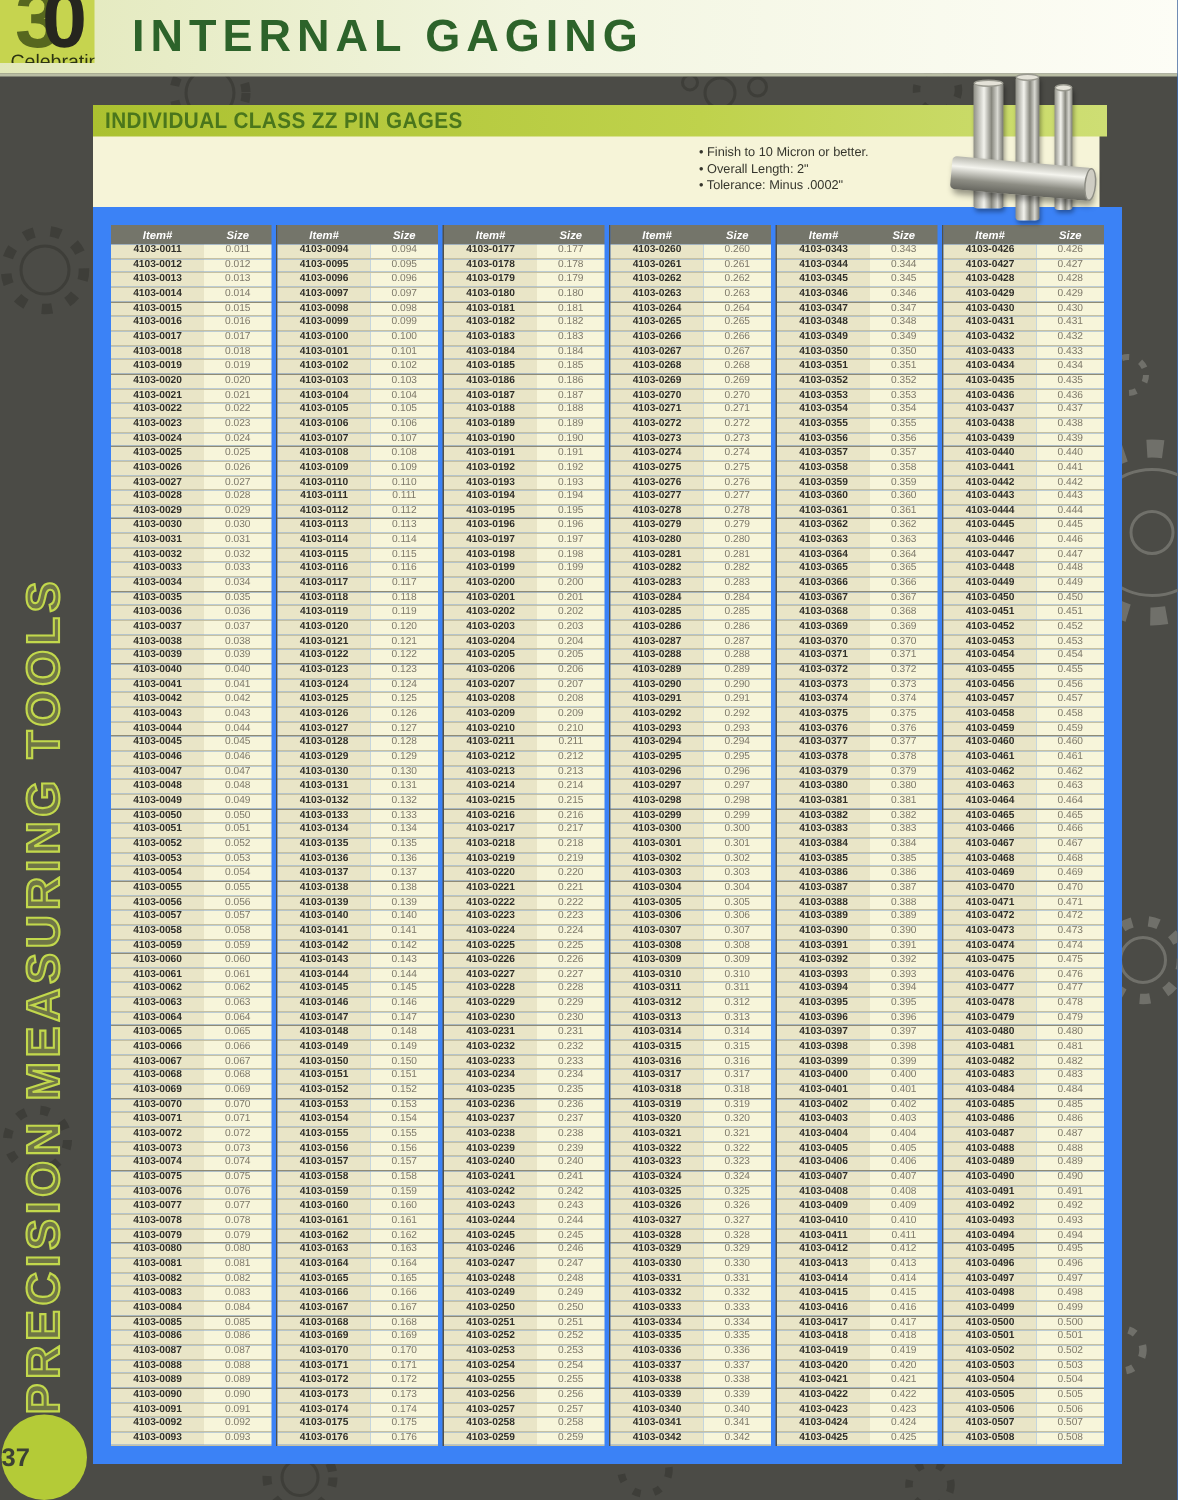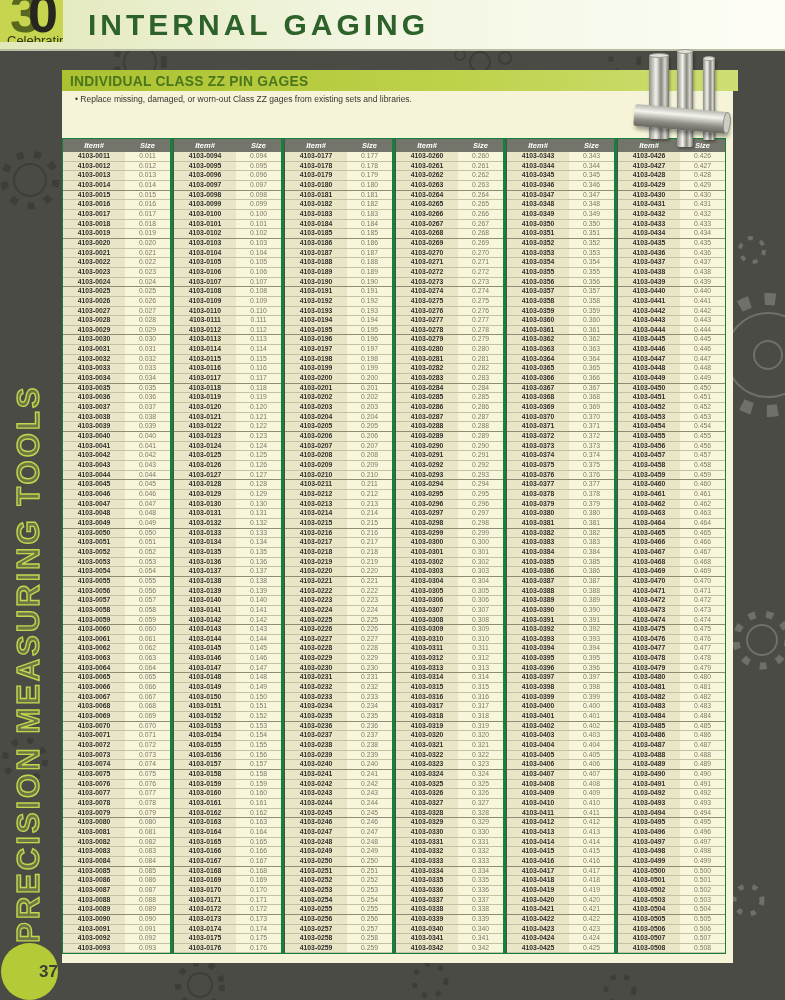--- a/index.html
+++ b/index.html
@@ -32,39 +32,39 @@
   .pin-v{position:absolute;border-radius:3px/2px;
     background:linear-gradient(90deg,#8e8e85,#f3f3ed 35%,#87877e 60%,#d8d8d1 80%,#73736c);
     box-shadow:1px 2px 3px rgba(0,0,0,.35);}
   .pin-v::before{content:"";position:absolute;left:0;top:-2px;width:100%;height:5px;border-radius:50%;
     background:#e4e2d8;border:1px solid #9a9a90;box-sizing:border-box;}
   .pin-h{position:absolute;left:4px;top:58px;width:94px;height:22px;border-radius:3px;transform:rotate(5deg);
     background:linear-gradient(180deg,#b7b7ae,#f4f4ee 30%,#8d8d84 70%,#66665f);box-shadow:2px 3px 4px rgba(0,0,0,.4);}
   .pin-h::after{content:"";position:absolute;right:-3px;top:0;width:8px;height:22px;border-radius:50%;
     background:#cfcdc3;border:1px solid #8d8d84;box-sizing:border-box;}
   
-  .table{position:absolute;left:62px;top:138px;width:662px;padding:1px;z-index:2;background:#15803d;
+  .table{position:absolute;left:62px;top:138px;width:662px;padding:12px;z-index:2;background:#3b82f6;
     display:flex;gap:3px;}
   .pair{flex:1;display:flex;flex-direction:column;box-sizing:border-box;}
   .pair:nth-child(n+2){border-left:1px solid #50504a;}
   .pair-header{display:flex;height:13px;background:#74756a;}
   .pair-header span{display:block;color:#ffffff;font-style:italic;font-weight:bold;font-size:7.5px;line-height:13px;text-align:center;white-space:nowrap;overflow:hidden;}
   .w-item{width:58%;} .w-size{width:42%;}
   .trow{display:flex;height:9.67px;border-bottom:1px solid #c6c1a3;box-sizing:border-box;}
   .trow.heavy{border-bottom-color:#8f8b75;}
   .trow span{display:block;font-size:6.8px;line-height:8.6px;text-align:center;white-space:nowrap;overflow:hidden;}
   .cell-item{width:58%;background:#e9e5c7;font-weight:bold;color:#2f2e29;}
   .cell-size{width:42%;background:#f7f5da;color:#7d7869;}
   
   .sidebar-label{position:absolute;left:11px;bottom:57px;height:648px;z-index:2;
     writing-mode:vertical-rl;transform:rotate(180deg);
     font-size:31px;font-weight:bold;letter-spacing:3px;white-space:nowrap;
     color:rgba(194,216,76,.30);-webkit-text-stroke:1.4px #c2d84c;}
   .page-circle{position:absolute;left:1px;top:943px;width:57px;height:57px;border-radius:50%;background:#b4cb37;z-index:3;
-    display:flex;align-items:center;justify-content:flex-end;font-size:17px;font-weight:bold;color:#3c4135;}
+    display:flex;align-items:center;justify-content:flex-start;font-size:17px;font-weight:bold;color:#3c4135;}
 </style>
 </head>
 <body>
 
 <svg class="gears" xmlns="http://www.w3.org/2000/svg">
   <g fill="none" stroke="#3e3e39" stroke-width="2">
     <circle cx="140" cy="62" r="16"></circle>
       <circle cx="140" cy="62" r="24" stroke-width="6" stroke-dasharray="6 10"></circle>
     <circle cx="480" cy="62" r="10"></circle>
       <circle cx="505" cy="58" r="6"></circle>
@@ -100,21 +100,25 @@
   <div class="logo-cel">Celebrating</div>
   <div class="logo-year">2022</div>
 </div>
 
 <div class="banner">
   <span>INDIVIDUAL CLASS ZZ PIN GAGES</span>
 </div>
 
 <div class="intro">
   <ul class="bullets-left">
-    <li>Replace missing, damaged, or worn-out Class ZZ gages from existing sets and libraries.</li>
+  </ul>
+  <ul class="bullets-right">
+    <li>Finish to 10 Micron or better.</li>
+    <li>Overall Length: 2"</li>
+    <li>Tolerance: Minus .0002"</li>
   </ul>
 </div>
 
 <div class="pins">
   <div class="pin-v" style="left:19px;top:5px;width:20px;height:84px;"></div>
   <div class="pin-v" style="left:47px;top:1px;width:16px;height:96px;"></div>
   <div class="pin-v" style="left:73px;top:8px;width:12px;height:82px;"></div>
   <div class="pin-h"></div>
 </div>
 

